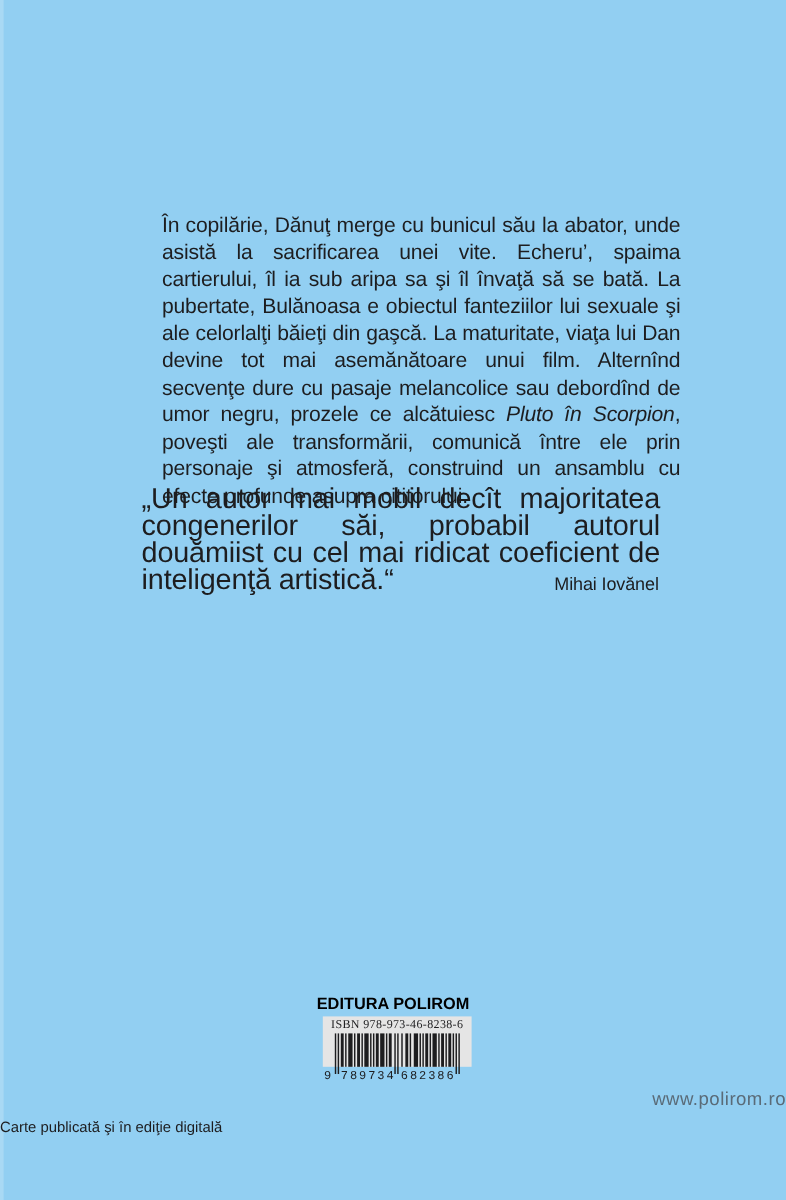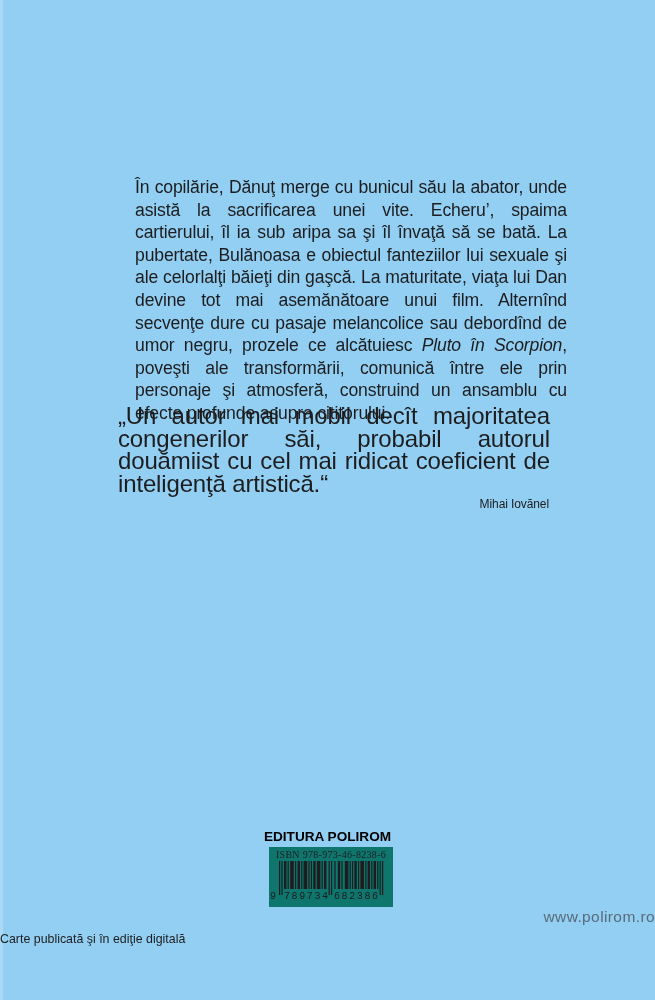--- a/index.html
+++ b/index.html
@@ -45,43 +45,43 @@
       width: 432px;
       font-size: 24px;
       line-height: 22.6px;
       text-align: justify;
       letter-spacing: -0.15px;
     }
     .quote p { margin: 0; }
     .quote-author {
       position: absolute;
       right: 106px;
-      top: 493px;
-      font-size: 12px;
+      top: 477px;
+      font-size: 15px;
       line-height: 22px;
       letter-spacing: -0.1px;
     }
     .publisher {
       position: absolute;
       left: 0;
       width: 655px;
       top: 829px;
       text-align: center;
       font-weight: bold;
       font-size: 13.6px;
       letter-spacing: 0px;
       color: #000000;
     }
     .barcode-box {
       position: absolute;
       left: 269px;
       top: 847px;
       width: 124px;
-      height: 60px;
-      background: #0f766e;
+      height: 42px;
+      background: #e5e5e5;
     }
     .isbn-text {
       position: absolute;
       left: 0;
       width: 124px;
       top: 2px;
       text-align: center;
       font-family: "Liberation Serif", serif;
       font-size: 10px;
       letter-spacing: 0.3px;

